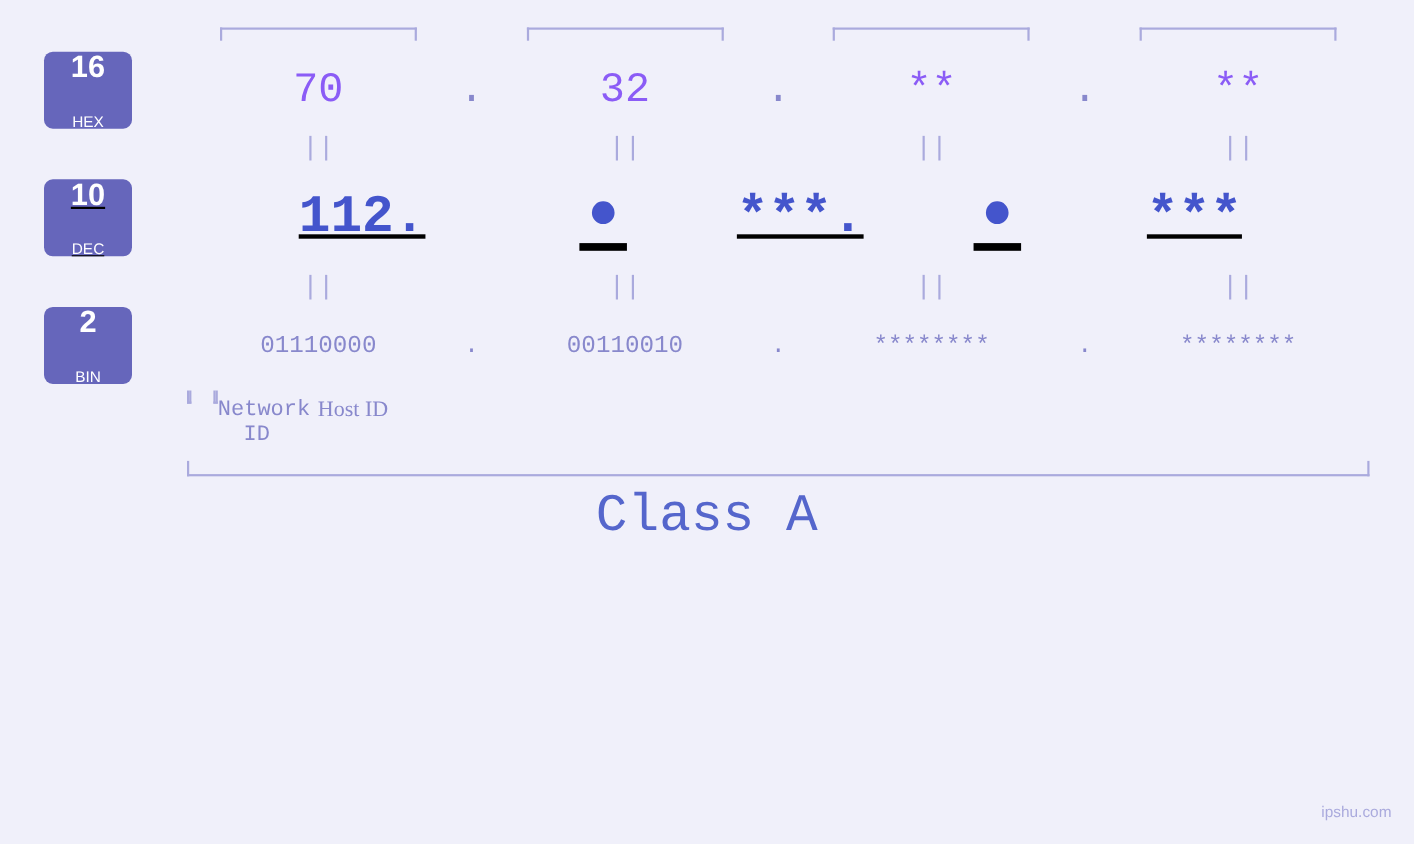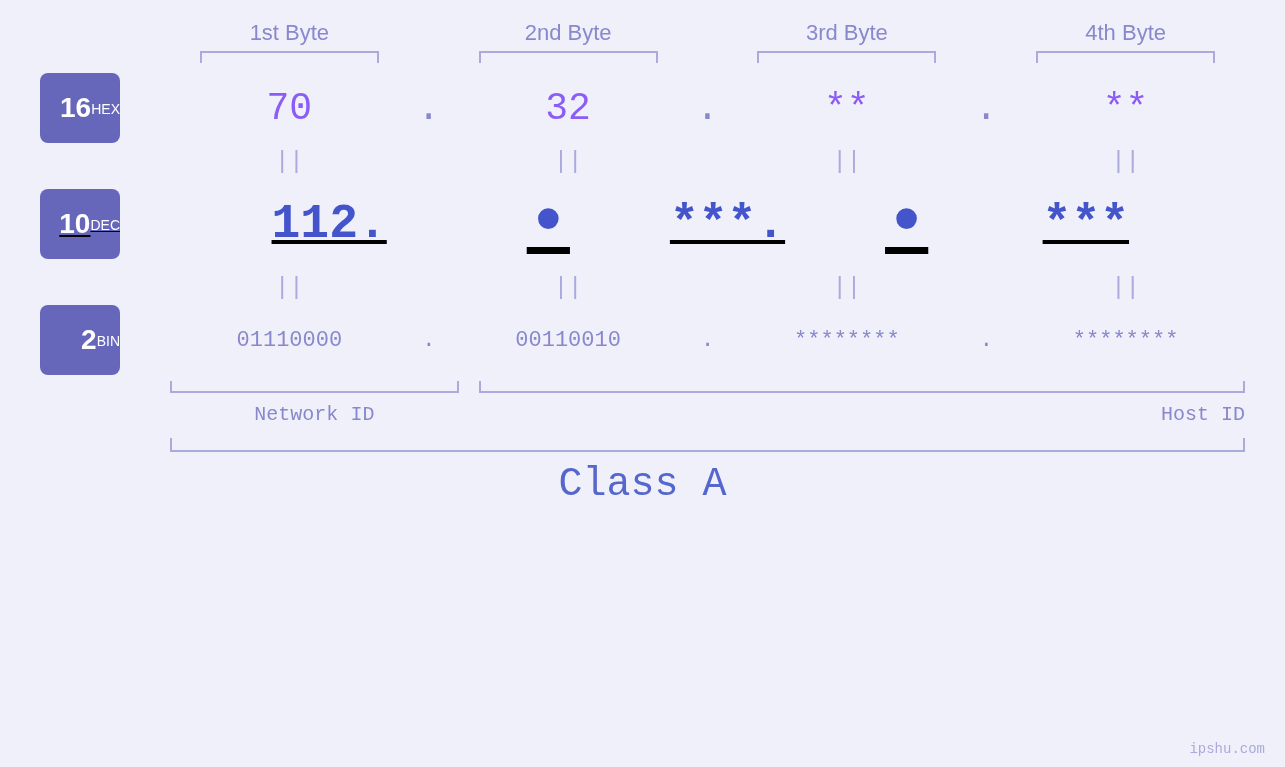--- a/index.html
+++ b/index.html
@@ -32,23 +32,23 @@
       font-family: Arial, sans-serif;
       font-weight: normal;
     }
 
     .base-badge {
       width: 80px;
       height: 70px;
       background: #6666bb;
       border-radius: 8px;
       display: flex;
-      flex-direction: row;
-      align-items: center;
-      justify-content: flex-end;
+      flex-direction: column;
+      align-items: center;
+      justify-content: space-between;
       color: white;
       font-family: Arial, sans-serif;
     }
 
     .base-number {
       font-size: 28px;
       font-weight: bold;
       line-height: 1;
     }
 
@@ -110,31 +110,31 @@
 
     .bin-dot {
       font-size: 22px;
       color: #8888cc;
     }
 
     .class-label {
       text-align: center;
       margin-top: 10px;
       color: #5566cc;
-      font-size: 40px;
+      font-size: 48px;
       font-family: 'Courier New', Courier, monospace;
     }
 
     .watermark {
       position: absolute;
-      bottom: 10px;
+      bottom: 21px;
       right: 20px;
       color: #aaaadd;
       font-size: 14px;
-      font-family: Liberation Mono, monospace;
+      font-family: Liberation Sans, sans-serif;
     }
 
     .single-row {
       display: flex;
       align-items: center;
       width: 100%;
     }
 
     .row-label-area {
       width: 130px;
@@ -180,29 +180,20 @@
       width: 40px;
     }
   </style>
 </head>
 <body>
 
 <div class="main-container">
 
   <div style="display:flex; width:100%; margin-bottom:5px;">
     <div style="width:130px;"></div>
-    <div style="flex:1; display:flex;">
-      <div class="byte-header">1st Byte</div>
-      <div style="width:40px;"></div>
-      <div class="byte-header">2nd Byte</div>
-      <div style="width:40px;"></div>
-      <div class="byte-header">3rd Byte</div>
-      <div style="width:40px;"></div>
-      <div class="byte-header">4th Byte</div>
-    </div>
   </div>
 
   <div style="display:flex; width:100%; margin-bottom:10px;">
     <div style="width:130px;"></div>
     <div style="flex:1; display:flex; align-items:flex-end;">
       <div style="flex:1; display:flex; justify-content:center;">
         <div style="width:75%; border-top:2px solid #aaaadd; border-left:2px solid #aaaadd; border-right:2px solid #aaaadd; height:12px;"></div>
       </div>
       <div style="width:40px;"></div>
       <div style="flex:1; display:flex; justify-content:center;">
@@ -331,31 +322,31 @@
           <span class="bin-dot">.</span>
         </div>
       <div class="byte-cell">
           <span class="bin-value">********</span>
         </div>
     </div>
   </div>
 
   <div style="display:flex; width:100%; margin-top:6px;">
     <div style="width:130px;"></div>
-    <div style="flex:1; display:flex; flex-direction:column;">
+    <div style="flex:1; display:flex; flex-direction:row;">
 
       <div style="display:flex; align-items:flex-start; height:16px;">
 
         <div style="width:calc(25% + 20px); border-bottom:2px solid #aaaadd; border-left:2px solid #aaaadd; border-right:2px solid #aaaadd; height:12px;"></div>
         <div style="flex:1; border-bottom:2px solid #aaaadd; border-left:2px solid #aaaadd; border-right:2px solid #aaaadd; height:12px; margin-left:20px;"></div>
       </div>
 
       <div style="display:flex; margin-top:6px;">
         <div style="width:calc(25% + 20px); text-align:center; color:#8888cc; font-size:20px; font-family:'Courier New',Courier,monospace;">Network ID</div>
-        <div style="flex:1; text-align:right; color:#8888cc; font-size:20px; font-family:Liberation Mono, monospace; margin-left:20px;">Host ID</div>
+        <div style="flex:1; text-align:left; color:#8888cc; font-size:20px; font-family:Liberation Serif, serif; margin-left:20px;">Host ID</div>
       </div>
     </div>
   </div>
 
   <div style="display:flex; width:100%; margin-top:12px;">
     <div style="width:130px;"></div>
     <div style="flex:1;">
       <div style="width:100%; border-bottom:2px solid #aaaadd; border-left:2px solid #aaaadd; border-right:2px solid #aaaadd; height:14px;"></div>
     </div>
   </div>

